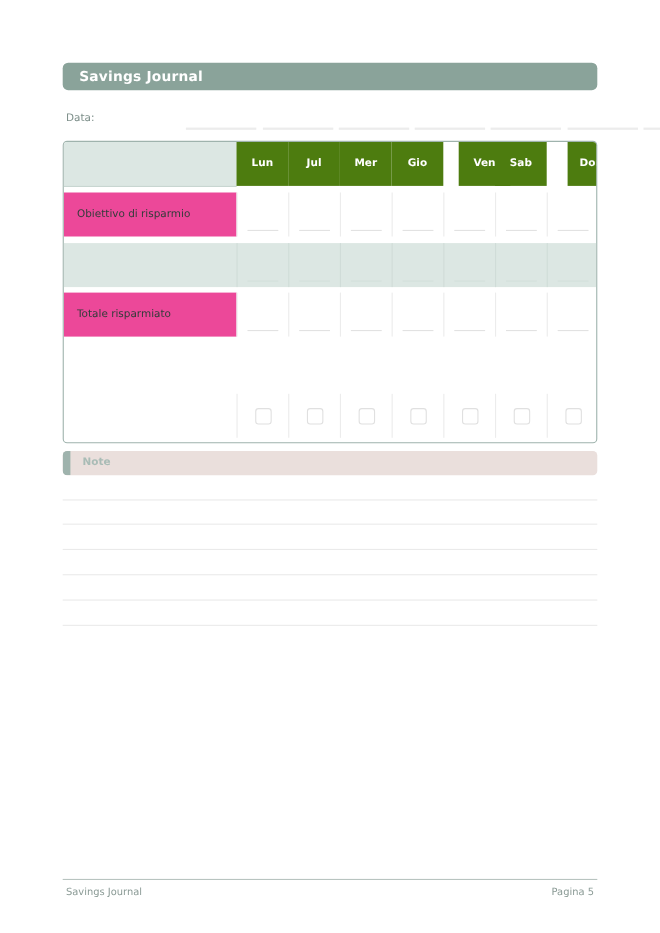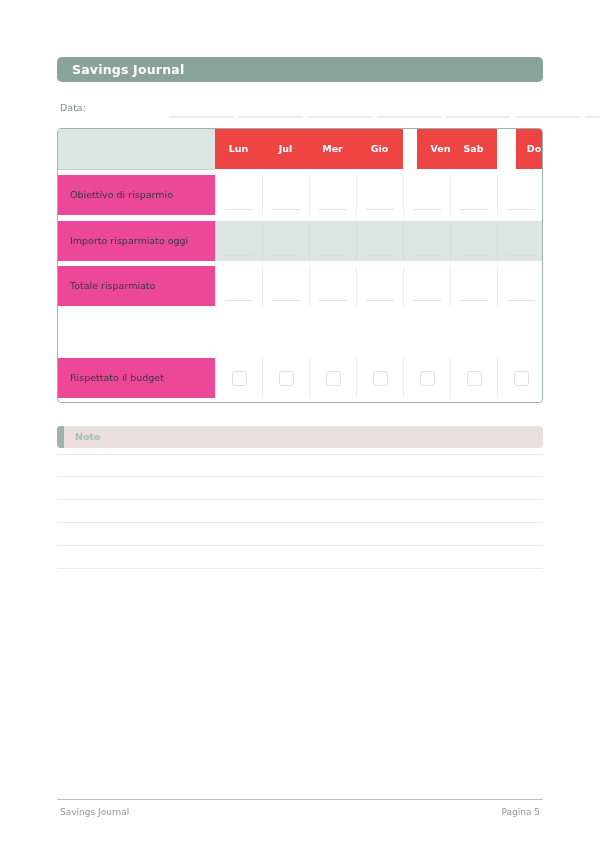--- a/index.html
+++ b/index.html
@@ -3,31 +3,31 @@
 <meta charset="utf-8">
 <style>
   html, body { margin:0; padding:0; background:#ffffff; }
   body { width:600px; height:848px; position:relative; overflow:hidden; font-family:"DejaVu Sans", sans-serif; }
   .title-bar { position:absolute; left:57px; top:57px; width:486px; height:25px; background:#8aa39a; border-radius:5px; }
   .title-bar span { position:absolute; left:15px; top:5px; font-size:12.5px; font-weight:bold; color:#ffffff; letter-spacing:0.2px; }
   .date-label { position:absolute; left:60px; top:102px; font-size:9.5px; color:#7d8f8a; }
   .date-line { position:absolute; top:116px; height:2px; width:64px; background:#ececec; }
   .table { position:absolute; left:57px; top:128px; width:484px; height:273px; border:1px solid #9fb3ad; border-radius:4px; overflow:hidden; background:#ffffff; }
   .hdr-blank { position:absolute; left:0; top:0; width:157px; height:40px; background:#dce7e3; border-bottom:1px solid #c8d6d1; }
-  .hdr-day { position:absolute; top:0; height:40px; width:47px; background:#ef4444; color:#ffffff; font-size:9.5px; font-weight:bold; text-align:center; line-height:40px; }
+  .hdr-day { position:absolute; top:0; height:40px; width:47px; background:#4d7c0f; color:#ffffff; font-size:9.5px; font-weight:bold; text-align:center; line-height:40px; }
   .row { position:absolute; left:0; width:484px; height:40px; }
   .row-label { position:absolute; left:0; top:0; width:157px; height:40px; background:#ec4899; }
   .row-label span { position:absolute; left:12px; top:14px; font-size:9.5px; color:#333c3a; }
   .row.shaded { background:#dce7e3; }
   .cell { position:absolute; top:0; width:46px; height:40px; border-left:1px solid #ececec; }
   .row.shaded .cell { border-left:1px solid #d0dcd8; }
   .cell .line { position:absolute; left:9px; right:9px; bottom:5px; height:1px; background:#e2e2e2; }
   .row.shaded .cell .line { background:#d3dfdb; }
   .cell .chk { position:absolute; left:16px; top:13px; width:13px; height:13px; border:1px solid #e0e0e0; border-radius:3px; background:#ffffff; }
-  .notes-bar { position:absolute; left:57px; top:426px; width:486px; height:22px; background:#ead f dc; background:#eadfdc; border-radius:4px; overflow:hidden; }
+  .notes-bar { position:absolute; left:57px; top:410px; width:486px; height:22px; background:#ead f dc; background:#eadfdc; border-radius:4px; overflow:hidden; }
   .notes-accent { position:absolute; left:0; top:0; width:7px; height:22px; background:#9fb3ad; }
   .notes-bar span { position:absolute; left:18px; top:5px; font-size:9.5px; font-weight:bold; color:#a9bcb6; }
   .note-line { position:absolute; left:57px; width:486px; height:1px; background:#eaeaea; }
   .footer-rule { position:absolute; left:57px; top:799px; width:486px; height:1px; background:#b8c4c0; }
   .footer-left { position:absolute; left:60px; top:807px; font-size:9px; color:#8a9a95; }
   .footer-right { position:absolute; right:60px; top:807px; font-size:9px; color:#8a9a95; }
 </style>
 </head>
 <body>
 
@@ -75,23 +75,20 @@
       </div>
     <div class="cell" style="left:392px">
         <div class="line"></div>
       </div>
     <div class="cell" style="left:439px">
         <div class="line"></div>
       </div>
   </div>
 
   <div class="row shaded" style="top:92px">
-    <div class="row-label">
-        <span>Importo risparmiato oggi</span>
-      </div>
     <div class="cell" style="left:157px">
         <div class="line"></div>
       </div>
     <div class="cell" style="left:204px">
         <div class="line"></div>
       </div>
     <div class="cell" style="left:251px">
         <div class="line"></div>
       </div>
     <div class="cell" style="left:298px">
@@ -130,23 +127,20 @@
     <div class="cell" style="left:392px">
         <div class="line"></div>
       </div>
     <div class="cell" style="left:439px">
         <div class="line"></div>
       </div>
   </div>
 
 
   <div class="row" style="top:229px">
-    <div class="row-label">
-        <span>Rispettato il budget</span>
-      </div>
     <div class="cell" style="left:157px">
         <div class="chk"></div>
       </div>
     <div class="cell" style="left:204px">
         <div class="chk"></div>
       </div>
     <div class="cell" style="left:251px">
         <div class="chk"></div>
       </div>
     <div class="cell" style="left:298px">

